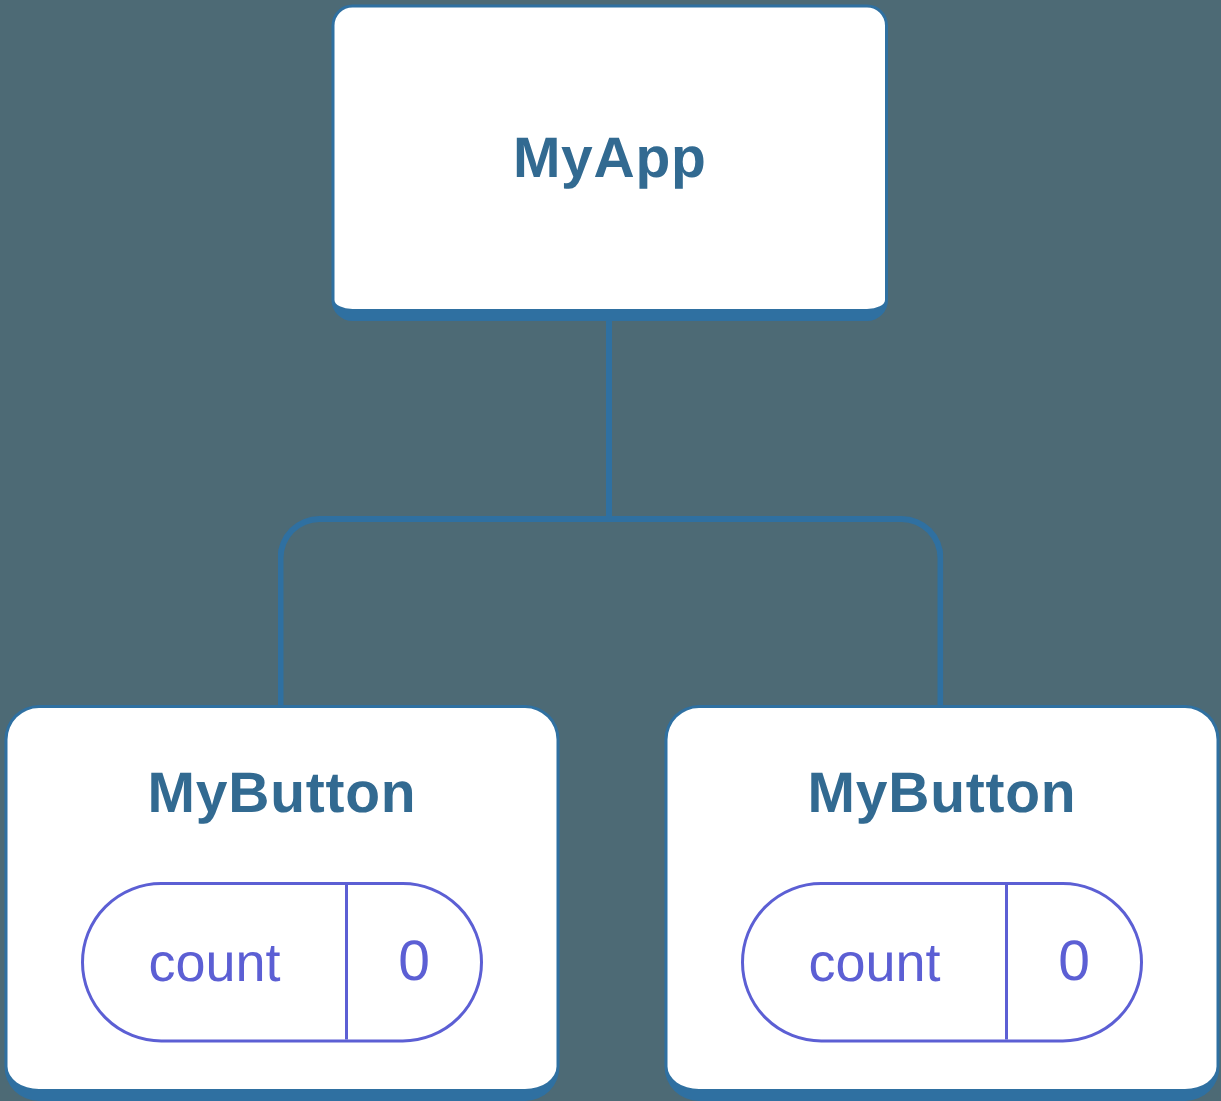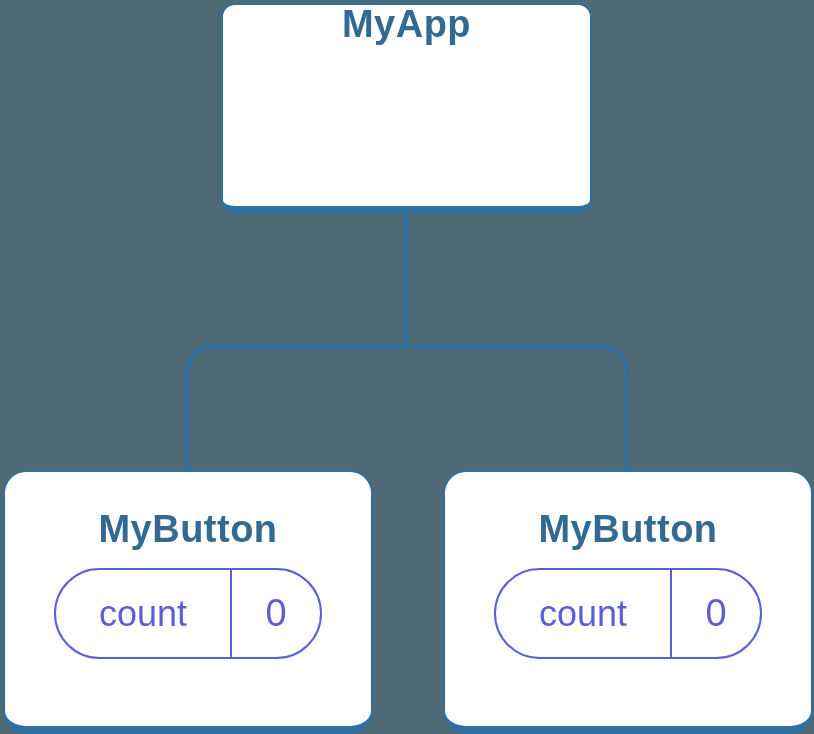--- a/index.html
+++ b/index.html
@@ -21,21 +21,21 @@
     border: 2px solid #2F70A1;
     border-bottom-width: 8px;
     border-radius: 14px;
   }
   .card-root {
     left: 221px;
     top: 3px;
     width: 371px;
     height: 211px;
     display: flex;
-    align-items: flex-start;
+    align-items: center;
     justify-content: center;
   }
   .card-child {
     top: 470px;
     width: 370px;
     height: 264px;
     display: flex;
     flex-direction: column;
     align-items: center;
     padding-top: 38px;
@@ -65,23 +65,23 @@
     top: 344px;
     width: 444px;
     height: 126px;
     border-top: 4px solid #2F70A1;
     border-left: 4px solid #2F70A1;
     border-right: 4px solid #2F70A1;
     border-radius: 28px 28px 0 0;
   }
   .state-pill {
     box-sizing: border-box;
-    margin-top: 20px;
+    margin-top: 40px;
     width: 268px;
-    height: 91px;
+    height: 107px;
     border: 2px solid #5C5FD4;
     border-radius: 60px;
     display: flex;
     align-items: stretch;
     background: #FFFFFF;
     color: #5C5FD4;
   }
   .state-name-cell {
     width: 174px;
     display: flex;

